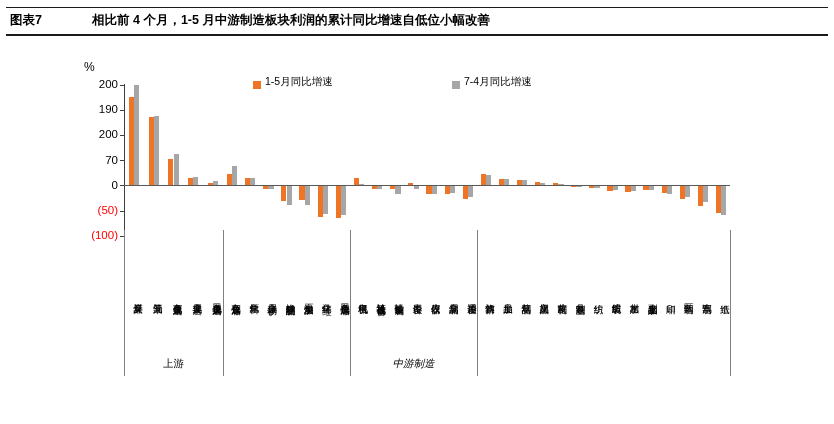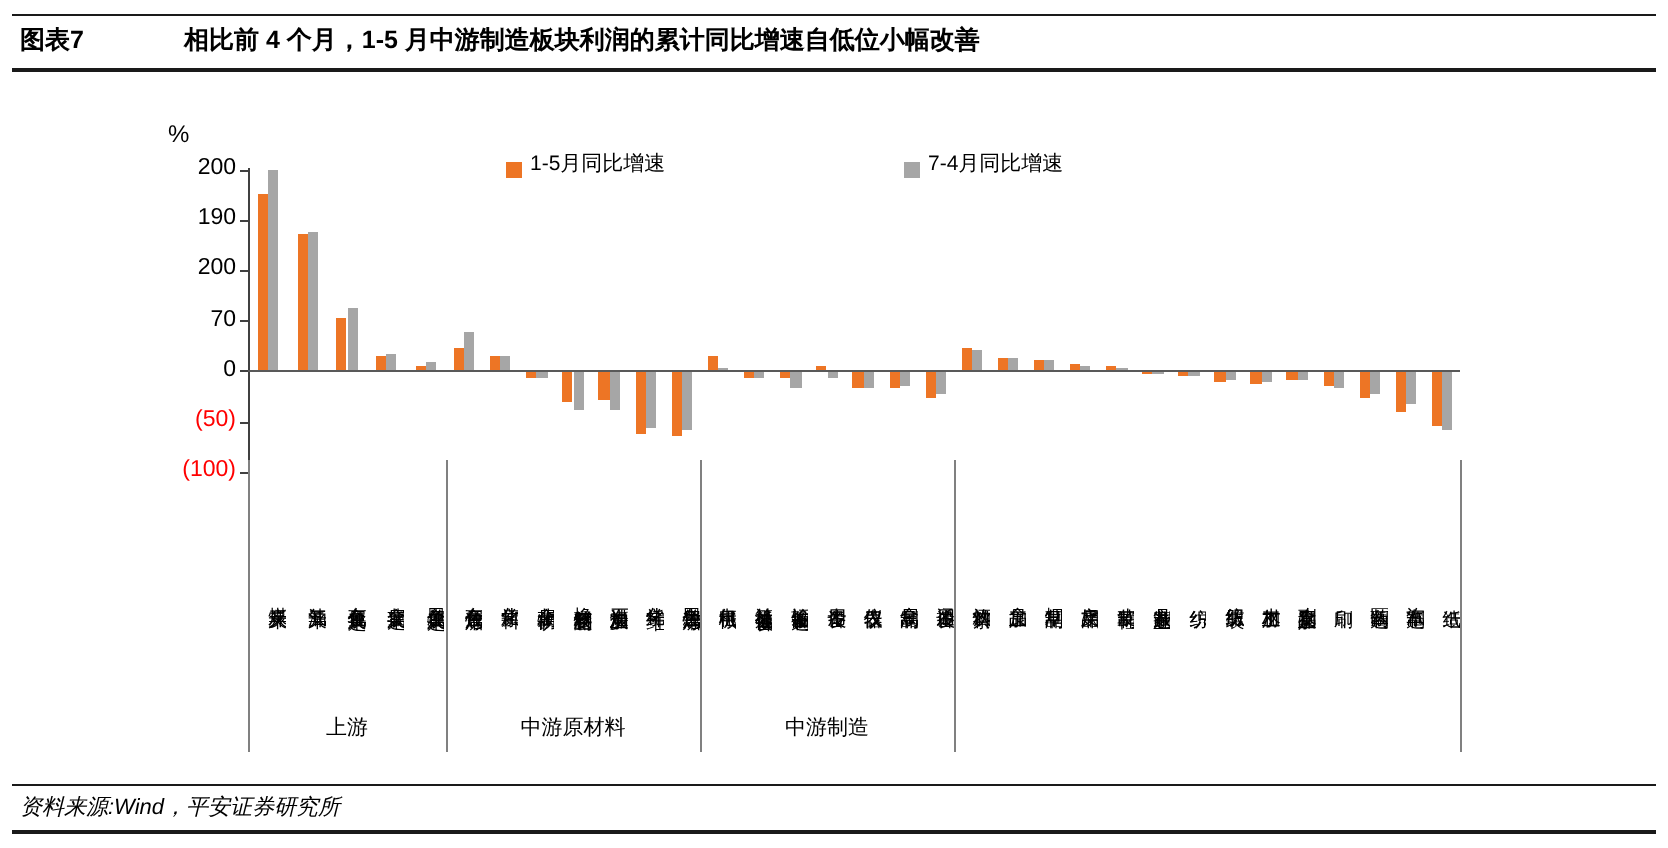--- a/index.html
+++ b/index.html
@@ -181,18 +181,16 @@
       <div class="x-label" style="left: 657.75px; top: 201.3px;">印刷</div>
       <div class="x-label" style="left: 675.821px; top: 201.3px;">医药制造</div>
       <div class="x-label" style="left: 693.893px; top: 201.3px;">汽车制造</div>
       <div class="x-label" style="left: 711.964px; top: 201.3px;">造纸</div>
       <div class="group-divider" style="left: 124px; top: 198.3px; height: 146px;"></div>
       <div class="group-divider" style="left: 223px; top: 198.3px; height: 146px;"></div>
       <div class="group-divider" style="left: 350px; top: 198.3px; height: 146px;"></div>
       <div class="group-divider" style="left: 477px; top: 198.3px; height: 146px;"></div>
       <div class="group-divider" style="left: 730px; top: 198.3px; height: 146px;"></div>
       <div class="group-label" style="left: 124px; width: 99px; top: 325.3px;">上游</div>
-      <div class="group-label" style="left: 223px; width: 127px; top: 325.3px;">中游原材料</div>
-      <div class="group-label" style="left: 350px; width: 127px; top: 325.3px;">中游制造</div>
+      <div class="group-label" style="left: 350px; width: 127px; top: 325.3px; font-style: italic;">中游制造</div>
     </div>
 
-  <div id="footer">资料来源:Wind，平安证券研究所</div>
 </div>
 
 </body></html>

